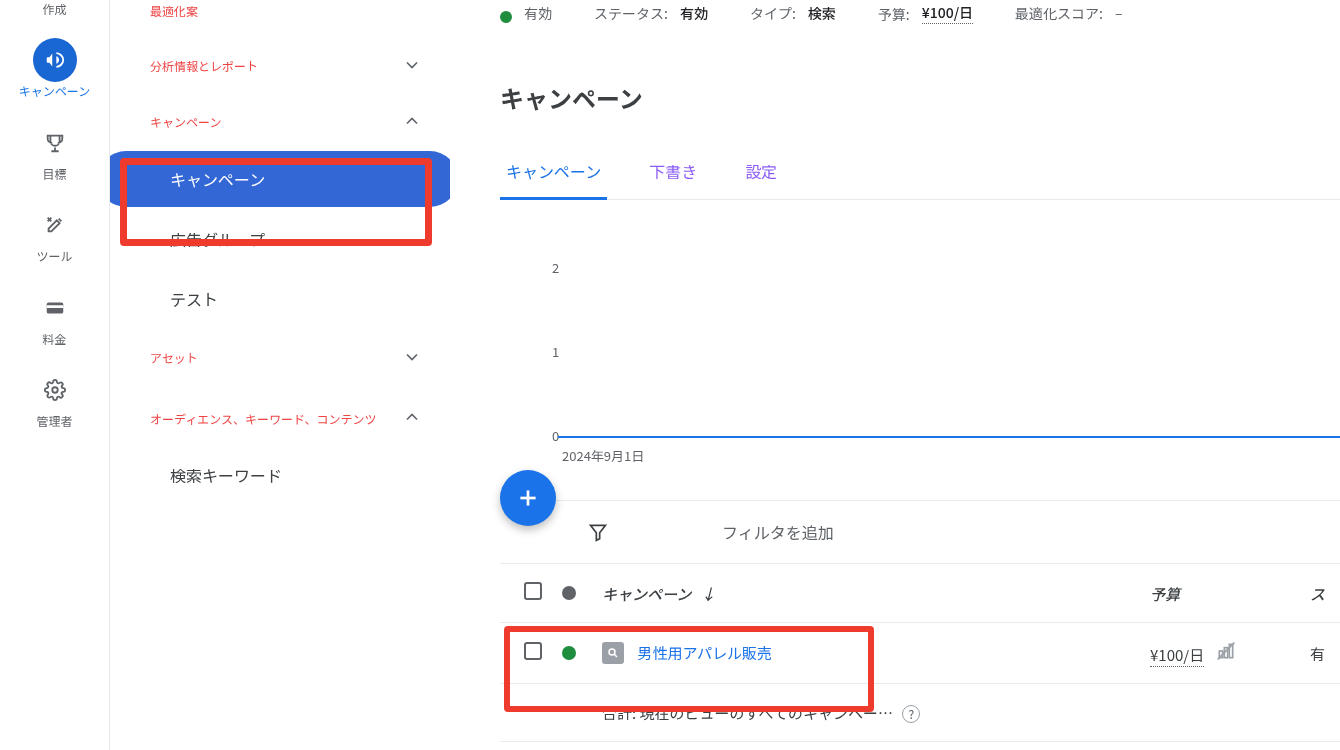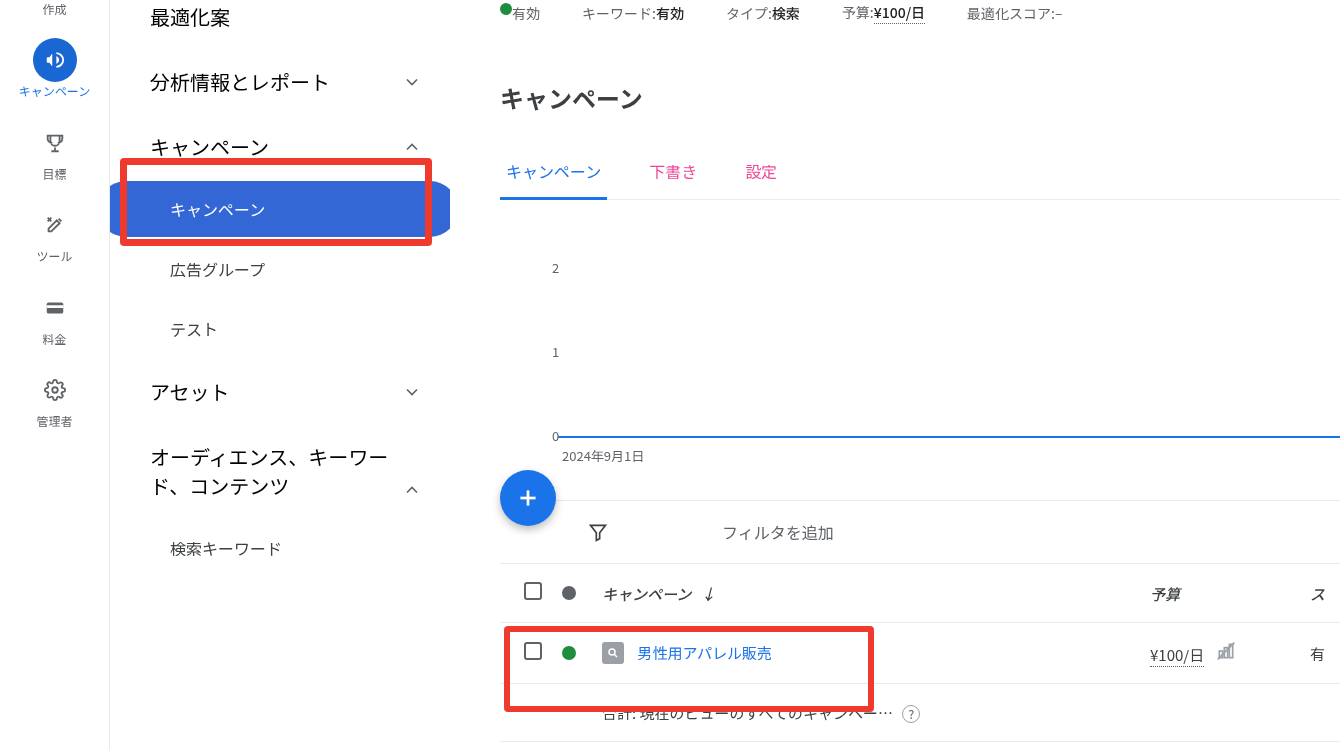--- a/index.html
+++ b/index.html
@@ -52,22 +52,22 @@
     width:340px;
     height:100%;
     padding-top:0;
     overflow:hidden;
   }
   .nav-section {
     padding: 18px 28px 18px 40px;
     display:flex;
     justify-content:space-between;
     align-items:center;
-    font-size:20px;
-    color:#000000;
+    font-size:12px;
+    color:#ef4444;
     cursor:pointer;
   }
   .nav-sub {
     padding:18px 0 18px 60px;
     font-size:16px;
     color:#3c4043;
     cursor:pointer;
   }
   .nav-sub.selected-highlight {
     position:relative;
@@ -104,37 +104,37 @@
     padding-left:50px;
   }
   .statusbar {
     display:flex;
     align-items:center;
     gap:42px;
     padding-top:2px;
     font-size:14px;
     color:#5f6368;
   }
-  .status-seg { display:flex; align-items:flex-start; gap:0; }
+  .status-seg { display:flex; align-items:flex-end; gap:12px; }
   .status-seg strong { color:#202124; font-weight:500; }
   .dot-green { width:12px; height:12px; border-radius:50%; background:#1e8e3e; display:inline-block; }
   .budget-val { border-bottom:1px dotted #5f6368; padding-bottom:1px; }
 
   .page-title { font-size:24px; color:#3c4043; margin-top:56px; }
 
   .tabs {
     display:flex;
     gap:36px;
     margin-top:44px;
     border-bottom:1px solid #e8eaed;
   }
   .tab {
     padding:0 6px 16px 6px;
     font-size:16px;
-    color:#ec4899;
+    color:#8b5cf6;
     cursor:pointer;
     position:relative;
   }
   .tab.active { color:#1a73e8; }
   .tab.active::after{
     content:"";
     position:absolute;
     left:0; right:0; bottom:-1px;
     height:3px;
     background:#1a73e8;
@@ -328,21 +328,21 @@
 <div class="red-box-1"></div>
 
 <div class="main">
 
   <div class="statusbar">
     <div class="status-seg">
       <span class="dot-green"></span>
       <span>有効</span>
     </div>
     <div class="status-seg">
-      <span>キーワード:</span>
+      <span>ステータス:</span>
       <strong>有効</strong>
     </div>
     <div class="status-seg">
       <span>タイプ:</span>
       <strong>検索</strong>
     </div>
     <div class="status-seg">
       <span>予算:</span>
       <strong class="budget-val">¥100/日</strong>
     </div>

